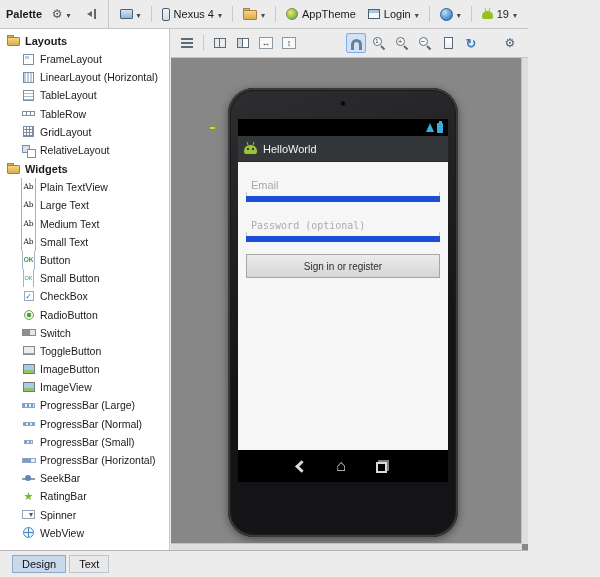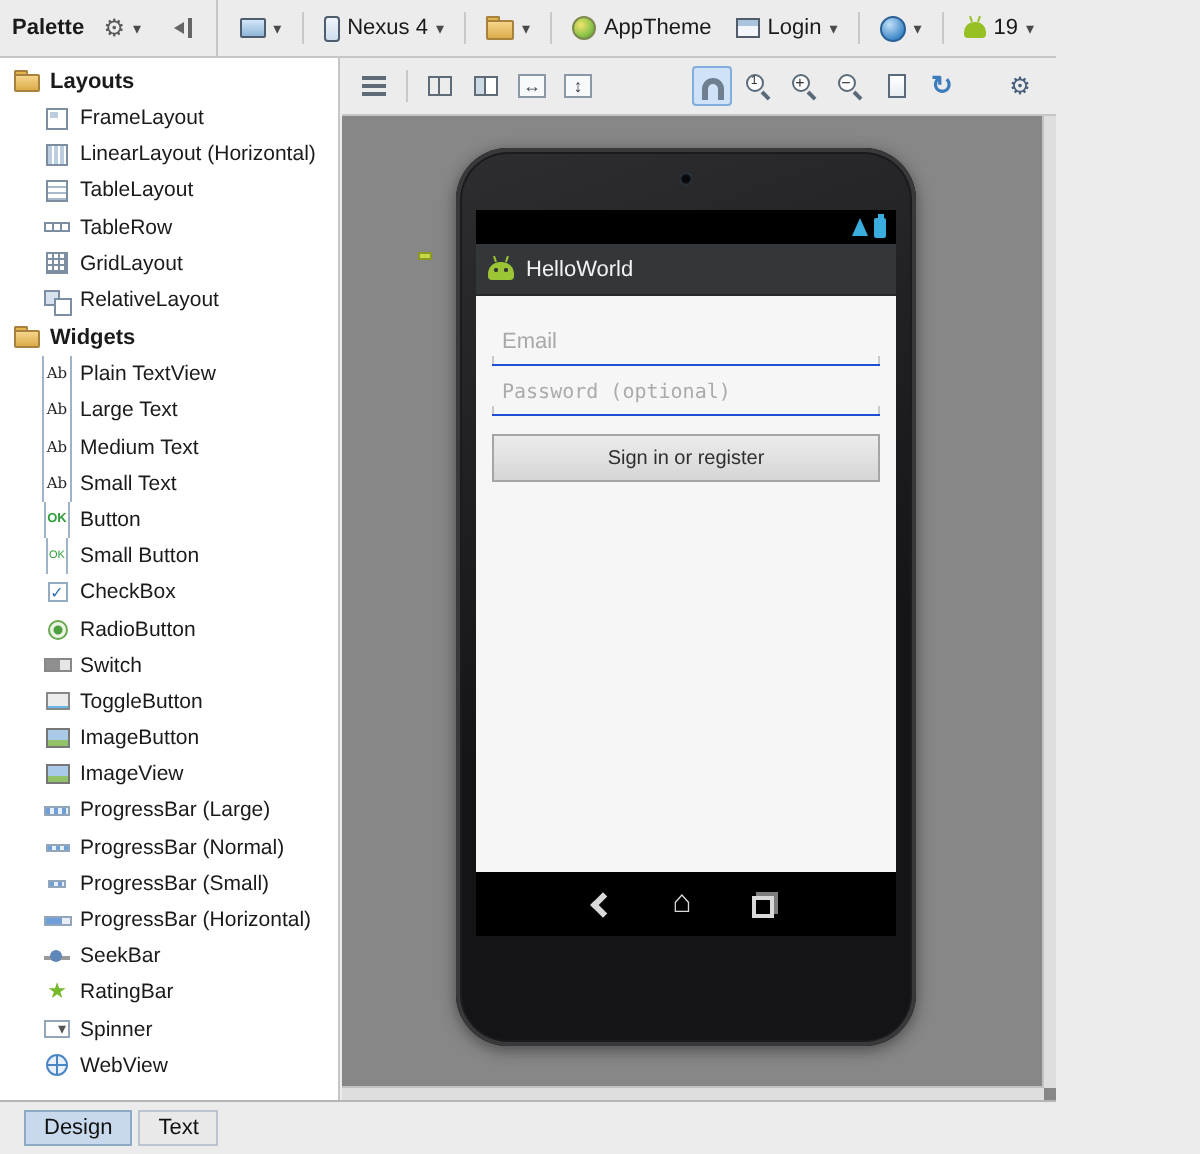--- a/index.html
+++ b/index.html
@@ -95,35 +95,35 @@
   .ic-page{width:9px;height:12px;border:1px solid #5a6a7a;box-sizing:border-box;background:linear-gradient(#fff,#e8edf2);display:inline-block}
   .gl-refresh::before{content:'↻';font-size:13px;line-height:13px;color:#3d7dbd;font-weight:bold}
   .gearblue::before{color:#49617c}
 
   
   .canvas{flex:1;position:relative;background:#878787;overflow:hidden}
   .track-r{position:absolute;top:0;right:0;bottom:6px;width:6px;background:#dedede;border-left:1px solid #c2c2c2}
   .track-b{position:absolute;left:0;right:6px;bottom:0;height:6px;background:#dedede;border-top:1px solid #c2c2c2}
   .marker-a{position:absolute;left:38px;top:68px;width:7px;height:4px;background:#c9d64a;border:1px solid #8a9a20;box-sizing:border-box}
   .marker-b{position:absolute;left:174px;top:82px;width:5px;height:5px;border-radius:50%;background:#7ac043;border:1px solid #4e8a22;box-sizing:border-box}
-  .phone{position:absolute;left:57px;top:16px;width:230px;height:449px;border-radius:26px;background:linear-gradient(160deg,#2e2e30,#141416 60%);box-shadow:0 2px 8px rgba(0,0,0,.45),inset 0 0 0 2px #39393b,inset 0 0 0 3px #1b1b1d}
+  .phone{position:absolute;left:57px;top:30px;width:230px;height:449px;border-radius:26px;background:linear-gradient(160deg,#2e2e30,#141416 60%);box-shadow:0 2px 8px rgba(0,0,0,.45),inset 0 0 0 2px #39393b,inset 0 0 0 3px #1b1b1d}
   .camera{position:absolute;top:12px;left:50%;transform:translateX(-50%);width:7px;height:7px;border-radius:50%;background:#08080a;box-shadow:inset 0 0 1px 1px #2f3a44}
   .screen{position:absolute;left:10px;top:31px;width:210px;height:363px;background:#f6f6f6;display:flex;flex-direction:column}
   .statusbar{height:17px;background:#000;display:flex;align-items:center;justify-content:flex-end;gap:3px;padding:0 5px;flex:none}
   .wifi{width:0;height:0;border-left:4px solid transparent;border-right:4px solid transparent;border-bottom:9px solid #39aede}
   .batt{width:6px;height:10px;background:#39aede;border-radius:1px;position:relative}
   .batt::before{content:'';position:absolute;top:-2px;left:1.5px;width:3px;height:2px;background:#39aede}
   .actionbar{height:26px;background:#33373a;display:flex;align-items:center;gap:6px;padding:0 6px;border-bottom:1px solid #26292b;box-sizing:border-box;flex:none}
   .appicon{position:relative;width:13px;height:9px;border-radius:6px 6px 2px 2px;margin-top:2px;background:radial-gradient(circle at 4px 4px,#33373a 0 .9px,transparent 1.2px),radial-gradient(circle at 9px 4px,#33373a 0 .9px,transparent 1.2px),#9bc534}
   .appicon::before,.appicon::after{content:'';position:absolute;top:-3px;width:1px;height:3px;background:#9bc534}
   .appicon::before{left:3px;transform:rotate(-20deg)}
   .appicon::after{right:3px;transform:rotate(20deg)}
   .apptitle{color:#f2f2f2;font-size:11px}
   .content{flex:1;padding:12px 8px 0;box-sizing:border-box}
-  .field{height:22px;display:flex;align-items:center;padding:0 5px;font-size:11px;color:#a8a8a8;border-bottom:1px solid #1d4ed8;position:relative;margin-bottom:2px}
+  .field{height:22px;display:flex;align-items:center;padding:0 5px;font-size:11px;color:#a8a8a8;border-bottom:6px solid #1d4ed8;position:relative;margin-bottom:12px}
   .field::before,.field::after{content:'';position:absolute;bottom:0;width:1px;height:4px;background:#c9c9c9}
   .field::before{left:0}.field::after{right:0}
   .field.mono{font-family:"DejaVu Sans Mono",monospace;font-size:10px;color:#ababab}
   .signin{margin-top:9px;height:24px;display:flex;align-items:center;justify-content:center;font-size:10px;color:#2e2e2e;background:linear-gradient(#ececec,#d5d5d5);border:1px solid #a5a5a5;box-sizing:border-box}
   .navbar{height:32px;background:#000;display:flex;align-items:center;justify-content:center;gap:27px;flex:none}
   .nav-back{width:9px;height:9px;border-left:3px solid #d9d9d9;border-bottom:3px solid #d9d9d9;transform:rotate(45deg);box-sizing:border-box}
   .nav-home{width:16px;height:16px;display:flex;align-items:center;justify-content:center}
   .nav-home::before{content:'⌂';font-size:16px;color:#d9d9d9;line-height:16px}
   .nav-recents{position:relative;width:13px;height:13px}
   .nav-recents::before{content:'';position:absolute;right:0;top:0;width:7px;height:7px;border:2px solid #7e7e7e}

